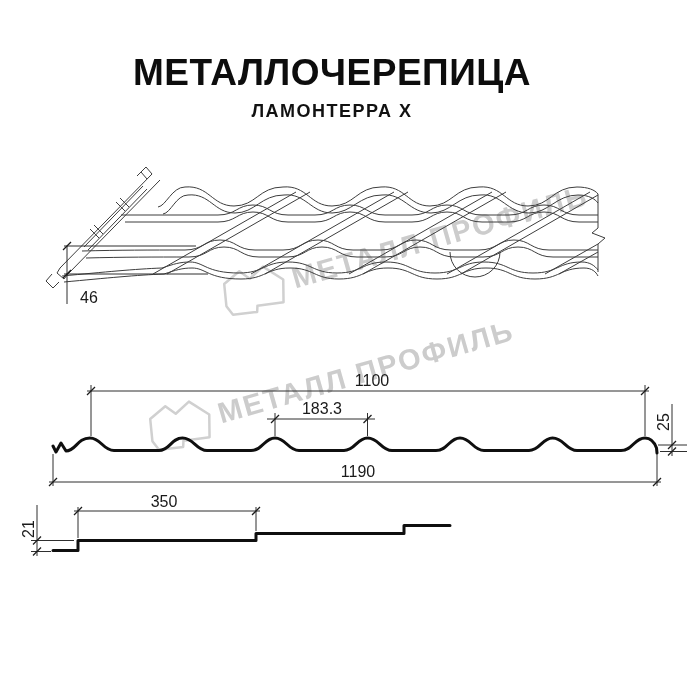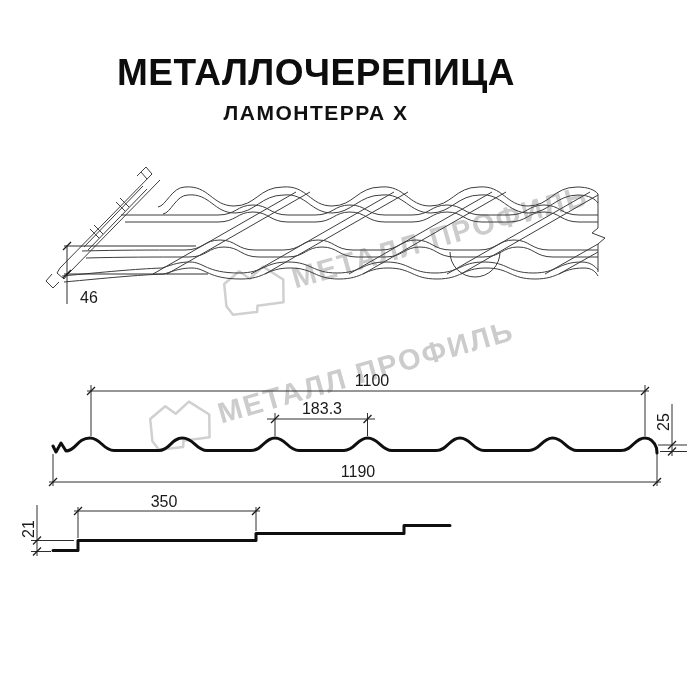--- a/index.html
+++ b/index.html
@@ -1,26 +1,26 @@
 <!DOCTYPE html>
 <html><head>
 <meta charset="utf-8">
 <style>
   html,body{margin:0;padding:0;}
   body{
     width:700px;height:700px;position:relative;background:#ffffff;
     font-family:"Liberation Sans", sans-serif;overflow:hidden;
   }
-  .header{position:absolute;left:0;top:52px;width:632px;text-align:center;}
+  .header{position:absolute;left:0;top:52px;width:632px;text-align:center;padding-left:16px;}
   .title{
     font-size:37px;font-weight:800;color:#0d0d0d;letter-spacing:.5px;
     font-family:"Liberation Sans", sans-serif;
   }
   .subtitle{
-    margin-top:7px;font-size:21px;font-weight:700;color:#111;letter-spacing:1.5px;
+    margin-top:7px;font-size:18px;font-weight:700;color:#111;letter-spacing:1.5px;
   }
   svg text{font-family:"Liberation Sans", sans-serif;}
   .dimtxt{font-size:16px;fill:#1a1a1a;}
   .wm-text{font-size:29px;font-weight:bold;fill:#cccccc;letter-spacing:2px;}
   .thin{stroke:#3d3d3d;stroke-width:1;fill:none;}
   .dim{stroke:#2f2f2f;stroke-width:1;fill:none;}
   .tick{stroke:#1c1c1c;stroke-width:1.3;}
   .thick{stroke:#0f0f0f;stroke-width:3;fill:none;stroke-linejoin:round;stroke-linecap:round;}
   .wm-logo{stroke:#d0d0d0;stroke-width:2.5;fill:none;stroke-linejoin:round;}
 </style>

